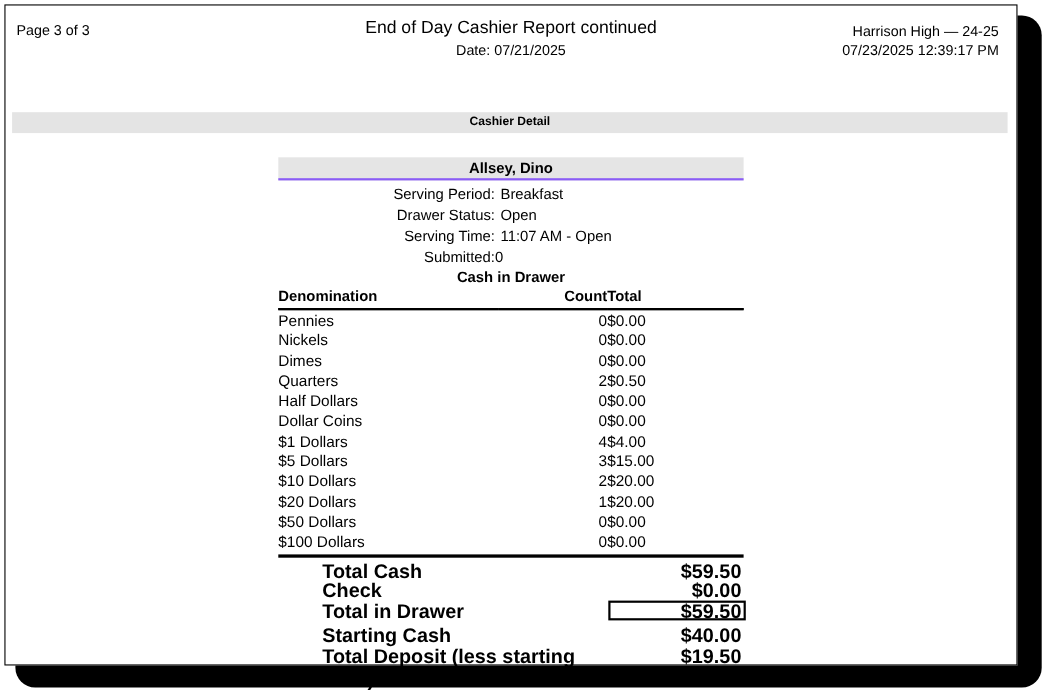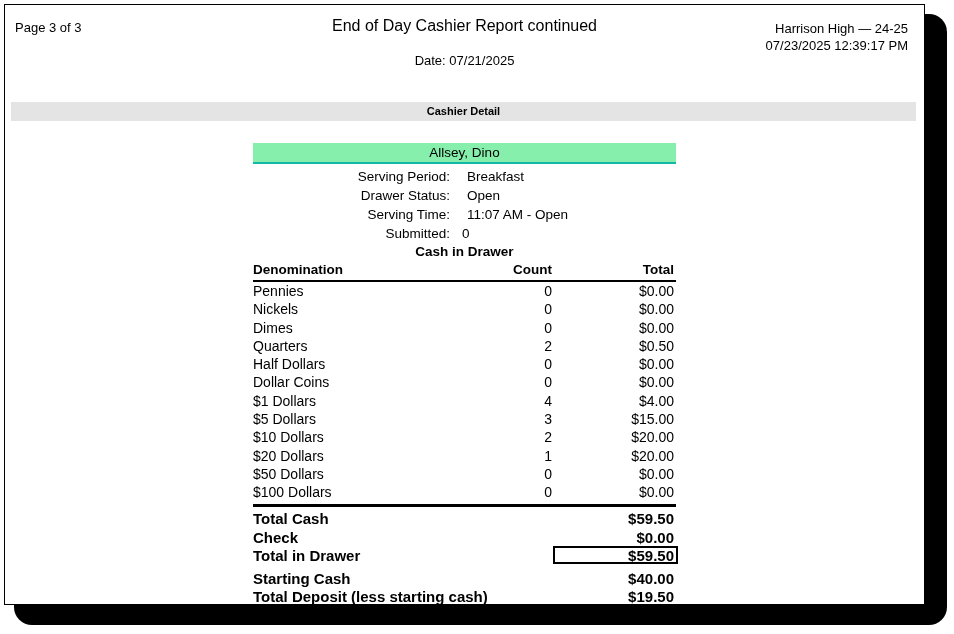--- a/index.html
+++ b/index.html
@@ -23,59 +23,59 @@
     width:921px; height:601px;
     background:#fff;
     border:1.5px solid #000;
     box-sizing:border-box;
   }
 
   
   .hdr-left  { position:absolute; left:10px;  top:15px; font-size:13px; }
   .hdr-center{ position:absolute; left:0; right:0; top:12px; text-align:center; }
   .hdr-title { font-size:16px; font-weight:normal; }
-  .hdr-date  { font-size:13px; margin-top:18px; }
+  .hdr-date  { font-size:13px; margin-top:3px; }
   .hdr-right { position:absolute; right:16px; top:15px; font-size:13px; text-align:right; line-height:17px;margin-left:18px; }
 
   
   .section-bar {
     position:absolute; left:6px; right:8px; top:97px; height:19px;
     background:#e4e4e4;
     text-align:center; font-weight:bold; font-size:11px; line-height:19px;
   }
 
   
   .detail { position:absolute; left:248px; top:138px; width:423px; font-size:13.5px; }
   .name-bar {
     height:19px; line-height:19px;
-    background:#86efac; border-bottom:2px solid #14b8a6;
-    text-align:center; font-weight:normal;
+    background:#e5e5e5; border-bottom:2px solid #8b5cf6;
+    text-align:center; font-weight:bold;
   }
   .info { margin-top:3px; }
-  .info-line { display:flex; height:19px; line-height:19px;gap:12px; }
+  .info-line { display:flex; height:19px; line-height:19px; }
   .info-label { width:197px; text-align:right; white-space:pre; }
   .info-value { padding-left:5px; white-space:pre; }
   .info-line.tight .info-value { padding-left:0; }
   .cash-title { font-weight:bold; text-align:center; height:19px; line-height:18px; }
 
   table.denoms { width:423px; border-collapse:collapse; table-layout:fixed; }
   .denoms th {
     font-weight:bold; font-size:13.5px;
     border-bottom:2.5px solid #000;
     padding:0 0 3px 0; height:15px;
   }
   .denoms col.w1 { width:200px; }
   .denoms col.w2 { width:99px; }
   .denoms th.c1, .denoms td.c1 { text-align:left; }
   .denoms th.c2, .denoms td.c2 { text-align:right; }
-  .denoms th.c3, .denoms td.c3 { text-align:right; padding-right:2px; }
+  .denoms th.c3, .denoms td.c3 { text-align:left; padding-right:2px; }
   .denoms td { height:18.3px; line-height:18.3px; padding:0; font-size:14px; }
 
   .totals { border-top:3px solid #000; margin-top:2px; padding-top:2px; }
-  .t-row { display:flex; align-items:flex-end; height:18.5px; font-weight:bold; font-size:15px; }
+  .t-row { display:flex; align-items:flex-start; height:18.5px; font-weight:bold; font-size:18px;margin-left:40px; }
   .t-row.gap { margin-top:4px; }
   .t-label { flex:1; text-align:left; }
   .t-value { width:125px; box-sizing:border-box; text-align:right; padding-right:2px; }
   .t-row.boxed .t-value {
     border:2px solid #000;
     margin-right:-2px;
     height:18px; line-height:14px;
     padding-top:1px;
   }
 </style>

